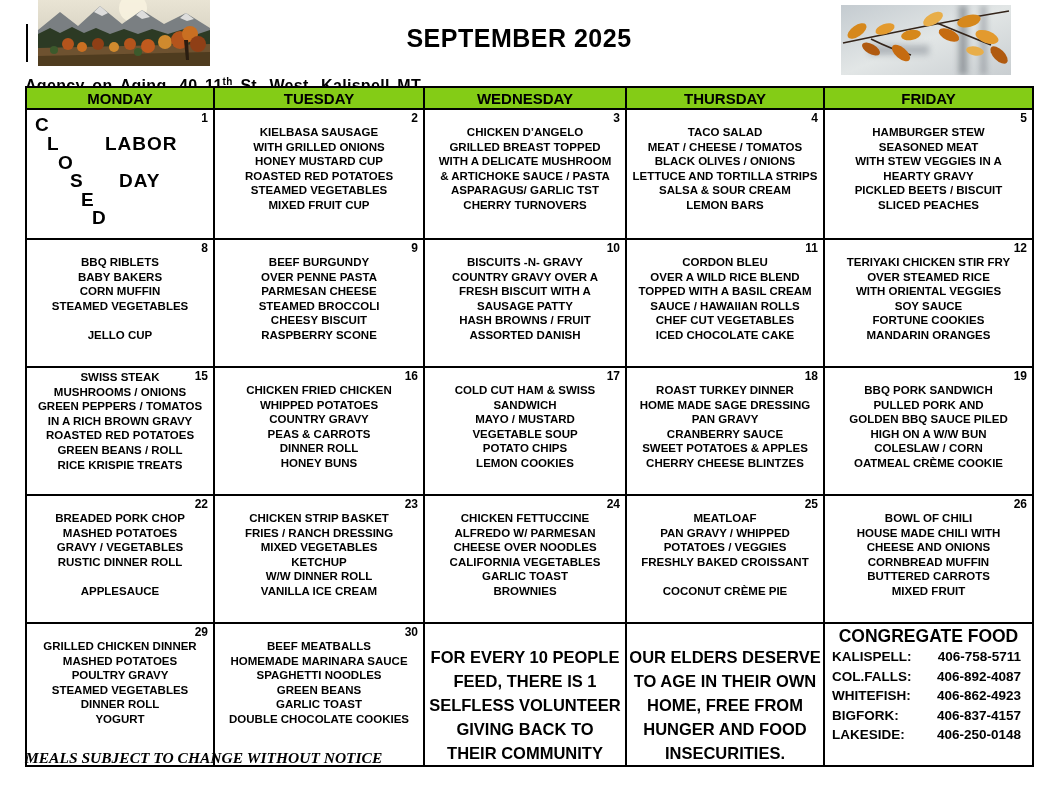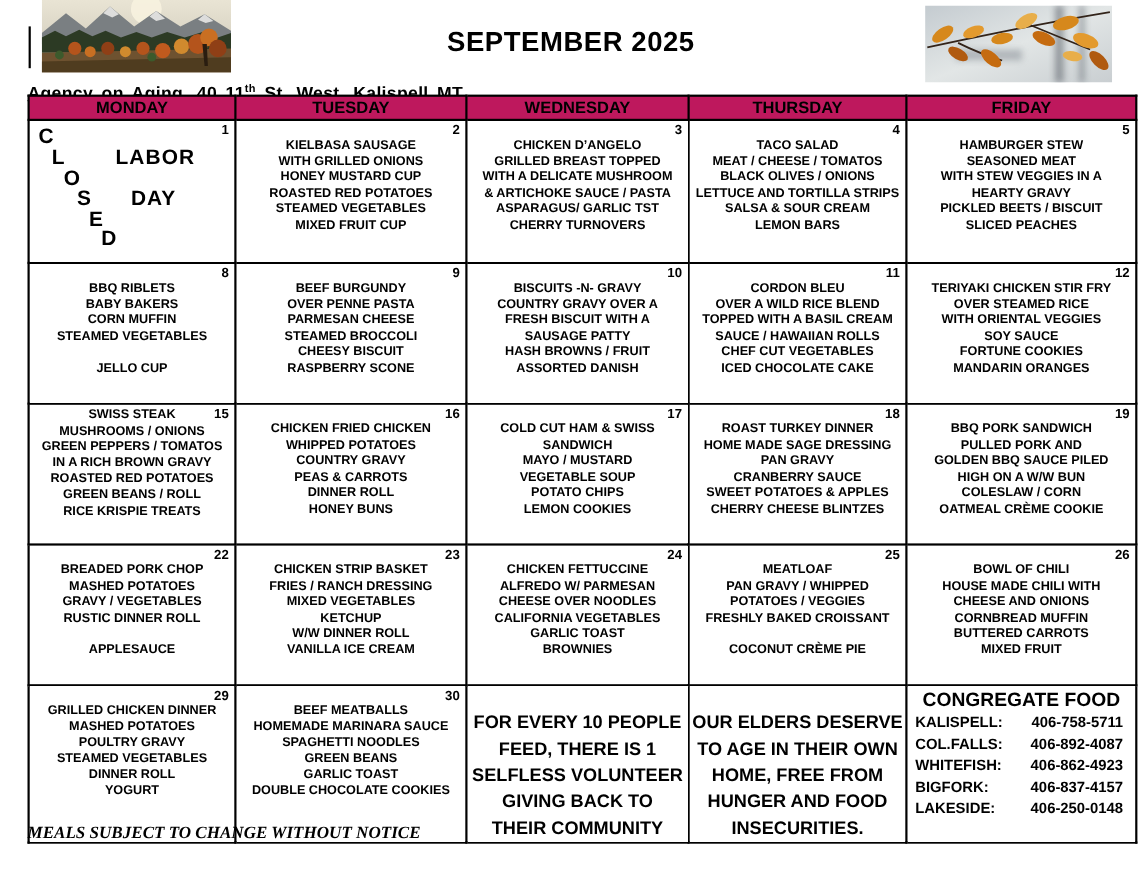--- a/index.html
+++ b/index.html
@@ -11,21 +11,21 @@
   .photo-left{position:absolute;left:38px;top:0;width:172px;height:66px;}
   .photo-right{position:absolute;left:841px;top:5px;width:170px;height:70px;}
   .title{position:absolute;left:0;right:0;top:24px;text-align:center;
     font-size:25px;font-weight:bold;letter-spacing:0.5px;}
   .address{position:absolute;left:25px;top:76px;font-size:16px;font-weight:bold;
     word-spacing:3px;letter-spacing:0.3px;text-decoration:underline;}
   .address sup{font-size:10px;}
   table.cal{position:absolute;left:25px;top:86px;width:1007px;
     border-collapse:collapse;table-layout:fixed;}
   table.cal th,table.cal td{border:2px solid #000;padding:0;}
-  th.dayhead{height:20px;font-size:15px;font-weight:bold;text-align:center;background:#be185d;}
+  th.dayhead{height:20px;font-size:15px;font-weight:bold;text-align:center;background:#84cc16;}
   td.cell{vertical-align:top;position:relative;background:#fff;}
   tbody tr{height:128px;}
   tbody tr:first-child{height:130px;}
   .num{position:absolute;top:1px;right:5px;font-size:12px;font-weight:bold;}
   .lines{padding-top:15px;}
   .lines.inline{padding-top:2px;}
   .ml{font-size:11.5px;line-height:14.6px;font-weight:bold;text-align:center;white-space:nowrap;}
   
   .cl,.lw{position:absolute;font-size:19px;font-weight:bold;}
   .cl0{left:8px;top:4px;}  .cl1{left:20px;top:23px;} .cl2{left:31px;top:42px;}

